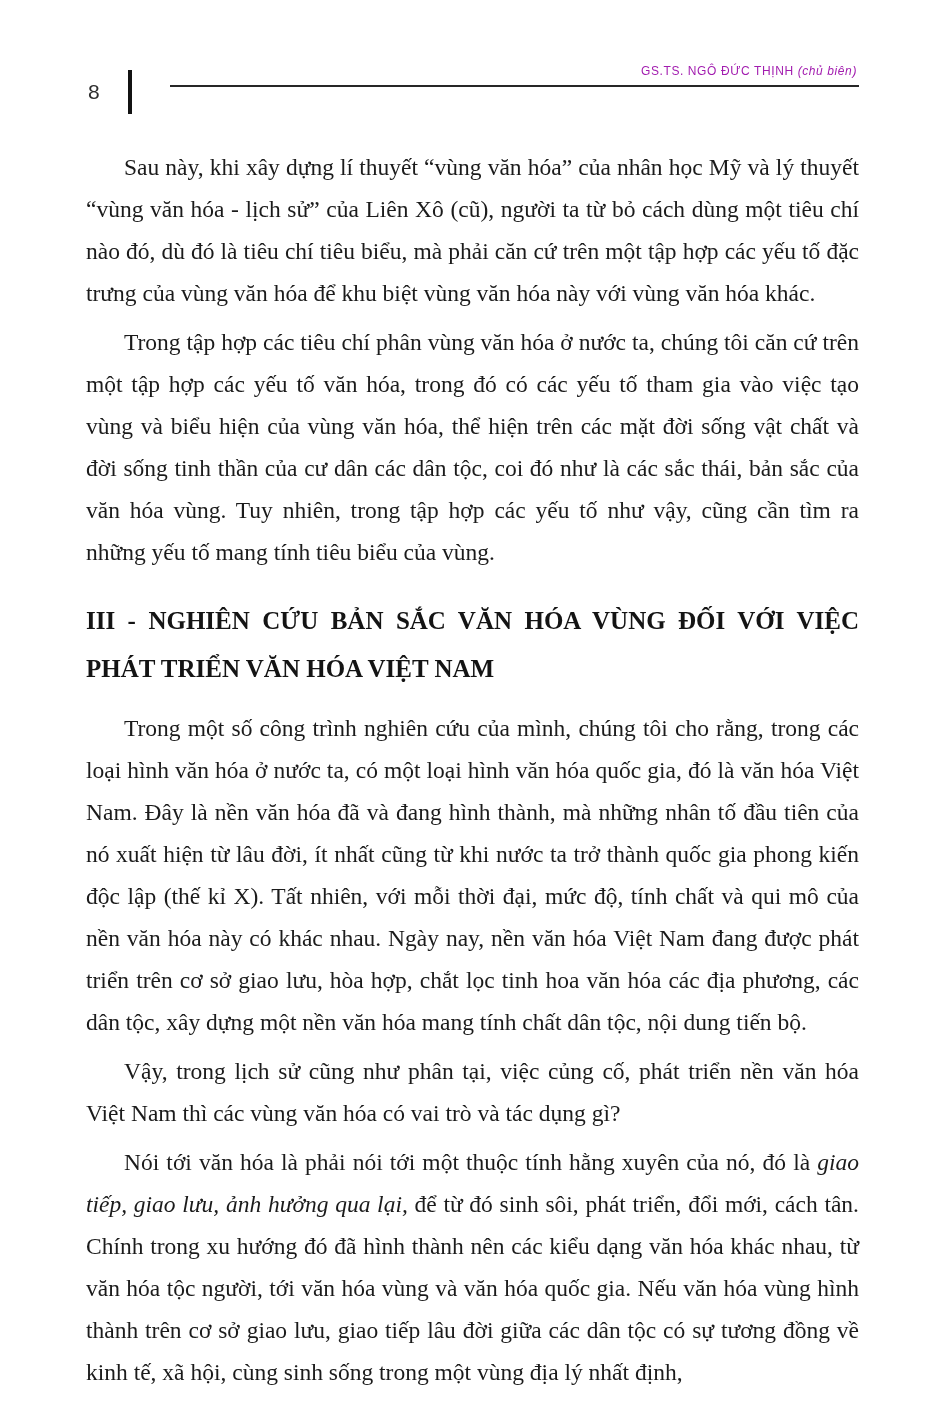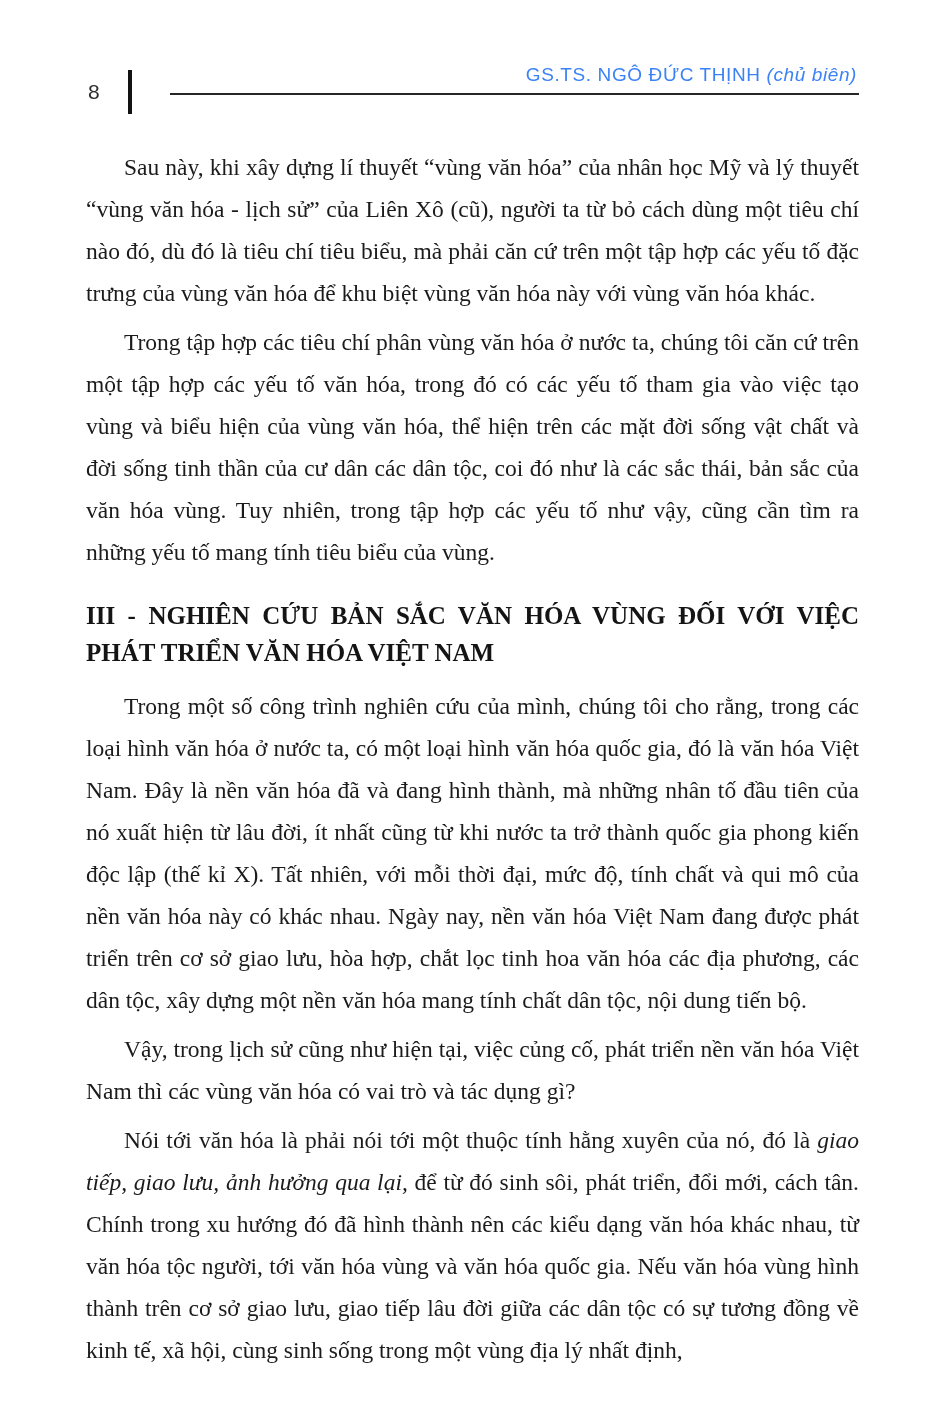--- a/index.html
+++ b/index.html
@@ -42,23 +42,23 @@
   }
   .header-right {
     position: absolute;
     left: 84px;
     right: 0;
     top: 0;
   }
   .author-line {
     text-align: right;
     font-family: "Liberation Sans", sans-serif;
-    font-size: 19px;
+    font-size: 12px;
     letter-spacing: 0.6px;
-    color: #3b82f6;
+    color: #a21caf;
     padding-right: 2px;
     white-space: nowrap;
   }
   .author-line em { font-style: italic; }
   .rule {
     margin-top: 7px;
     border-bottom: 2.5px solid #262626;
   }
 
   
@@ -67,21 +67,21 @@
     line-height: 42px;
     text-align: justify;
   }
   main p {
     text-indent: 38px;
     margin-bottom: 7px;
   }
   main p.continuation { text-indent: 0; }
   main h2 {
     font-size: 25px;
-    line-height: 37px;
+    line-height: 48px;
     font-weight: bold;
     color: #141414;
     margin: 24px 0 14px 0;
     text-align: justify;
   }
   main em { font-style: italic; }
 </style>
 </head>
 <body>
 
@@ -102,21 +102,21 @@
 
 
     <p>Sau này, khi xây dựng lí thuyết “vùng văn hóa” của nhân học Mỹ và lý thuyết “vùng văn hóa - lịch sử” của Liên Xô (cũ), người ta từ bỏ cách dùng một tiêu chí nào đó, dù đó là tiêu chí tiêu biểu, mà phải căn cứ trên một tập hợp các yếu tố đặc trưng của vùng văn hóa để khu biệt vùng văn hóa này với vùng văn hóa khác.</p>
 
     <p>Trong tập hợp các tiêu chí phân vùng văn hóa ở nước ta, chúng tôi căn cứ trên một tập hợp các yếu tố văn hóa, trong đó có các yếu tố tham gia vào việc tạo vùng và biểu hiện của vùng văn hóa, thể hiện trên các mặt đời sống vật chất và đời sống tinh thần của cư dân các dân tộc, coi đó như là các sắc thái, bản sắc của văn hóa vùng. Tuy nhiên, trong tập hợp các yếu tố như vậy, cũng cần tìm ra những yếu tố mang tính tiêu biểu của vùng.</p>
 
     <h2>III - NGHIÊN CỨU BẢN SẮC VĂN HÓA VÙNG ĐỐI VỚI VIỆC PHÁT TRIỂN VĂN HÓA VIỆT NAM</h2>
 
     <p>Trong một số công trình nghiên cứu của mình, chúng tôi cho rằng, trong các loại hình văn hóa ở nước ta, có một loại hình văn hóa quốc gia, đó là văn hóa Việt Nam. Đây là nền văn hóa đã và đang hình thành, mà những nhân tố đầu tiên của nó xuất hiện từ lâu đời, ít nhất cũng từ khi nước ta trở thành quốc gia phong kiến độc lập (thế kỉ X). Tất nhiên, với mỗi thời đại, mức độ, tính chất và qui mô của nền văn hóa này có khác nhau. Ngày nay, nền văn hóa Việt Nam đang được phát triển trên cơ sở giao lưu, hòa hợp, chắt lọc tinh hoa văn hóa các địa phương, các dân tộc, xây dựng một nền văn hóa mang tính chất dân tộc, nội dung tiến bộ.</p>
 
-    <p>Vậy, trong lịch sử cũng như hiện tại, việc củng cố, phát triển nền văn hóa Việt Nam thì các vùng văn hóa có vai trò và tác dụng gì?</p>
+    <p>Vậy, trong lịch sử cũng như phân tại, việc củng cố, phát triển nền văn hóa Việt Nam thì các vùng văn hóa có vai trò và tác dụng gì?</p>
 
     <p>
       <span>Nói tới văn hóa là phải nói tới một thuộc tính hằng xuyên của nó, đó là </span><em>giao tiếp, giao lưu, ảnh hưởng qua lại,</em><span> để từ đó sinh sôi, phát triển, đổi mới, cách tân. Chính trong xu hướng đó đã hình thành nên các kiểu dạng văn hóa khác nhau, từ văn hóa tộc người, tới văn hóa vùng và văn hóa quốc gia. Nếu văn hóa vùng hình thành trên cơ sở giao lưu, giao tiếp lâu đời giữa các dân tộc có sự tương đồng về kinh tế, xã hội, cùng sinh sống trong một vùng địa lý nhất định,</span>
     </p>
 
   </main>
 
 </div>
 
 </body></html>

